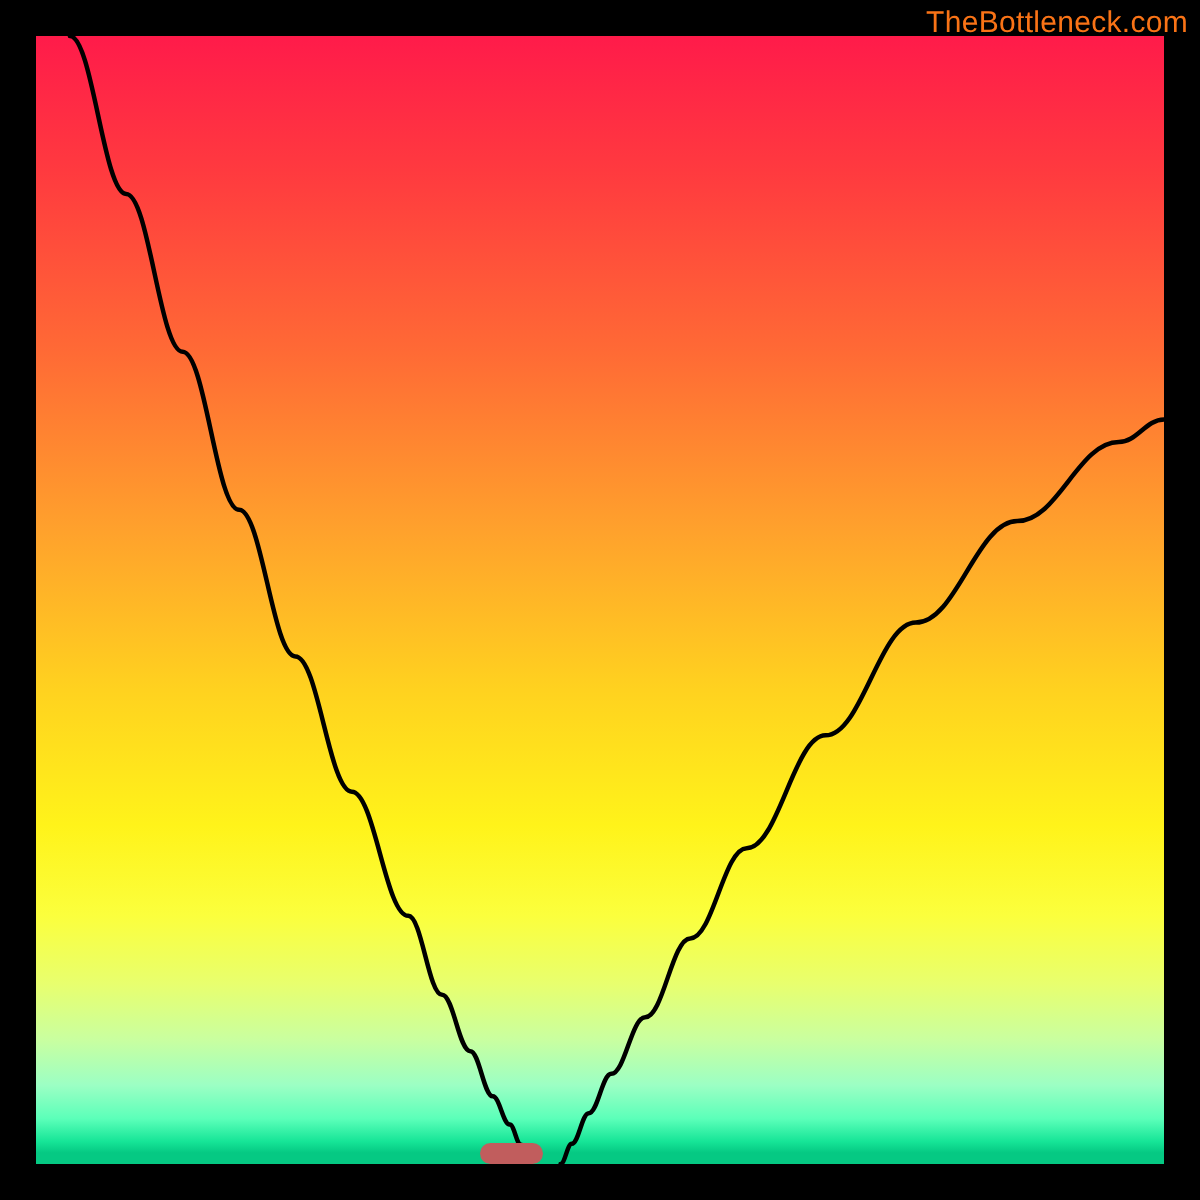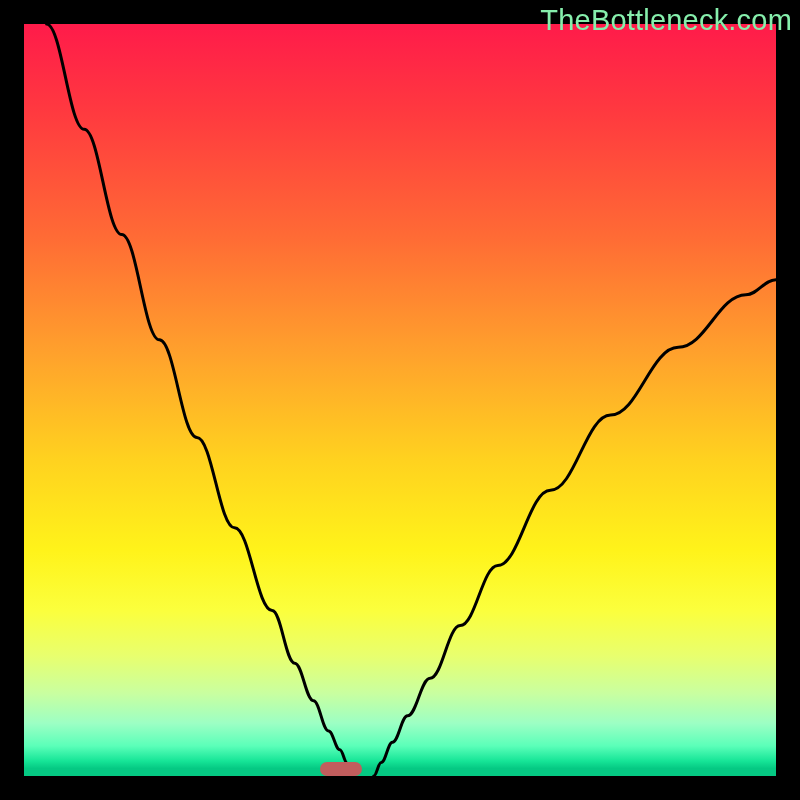--- a/index.html
+++ b/index.html
@@ -53,22 +53,22 @@
     position: absolute;
     width: 42px;
     height: 14px;
     border-radius: 7px;
     background: #c15d5d;
   }
   .watermark {
     position: absolute;
     top: 4px;
     right: 8px;
-    color: #86efac;
-    font-size: 29px;
+    color: #f97316;
+    font-size: 20px;
     font-weight: 500;
     letter-spacing: 0.2px;
     user-select: none;
   }
 </style>
 </head>
 <body>
 
 <div class="frame">
   <div class="plot"></div>

